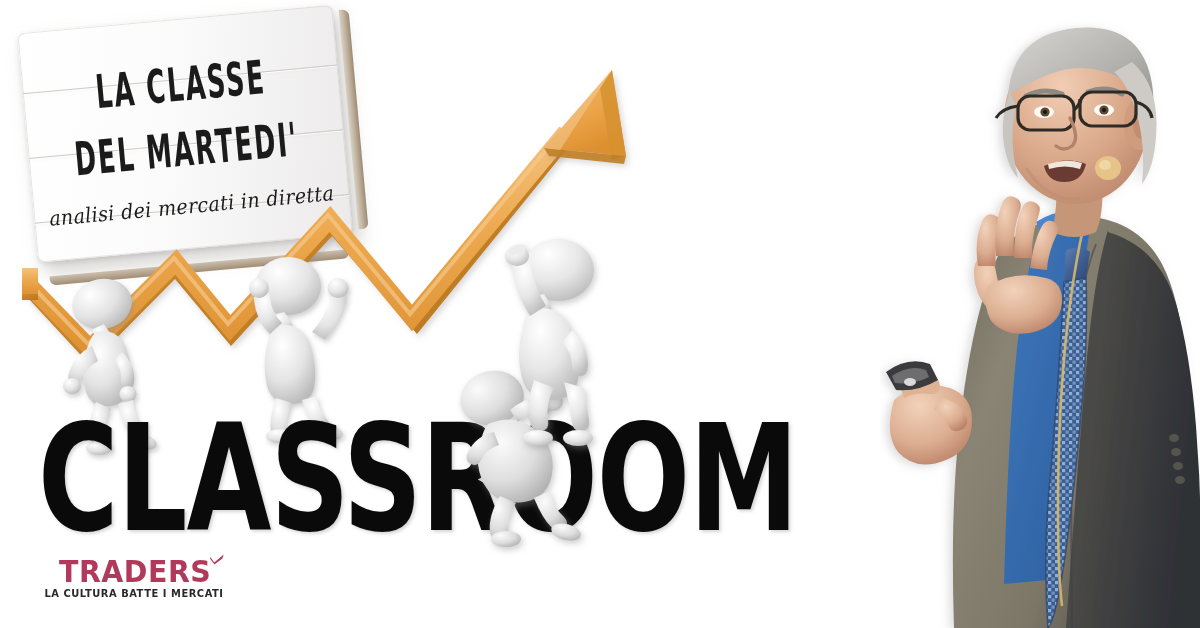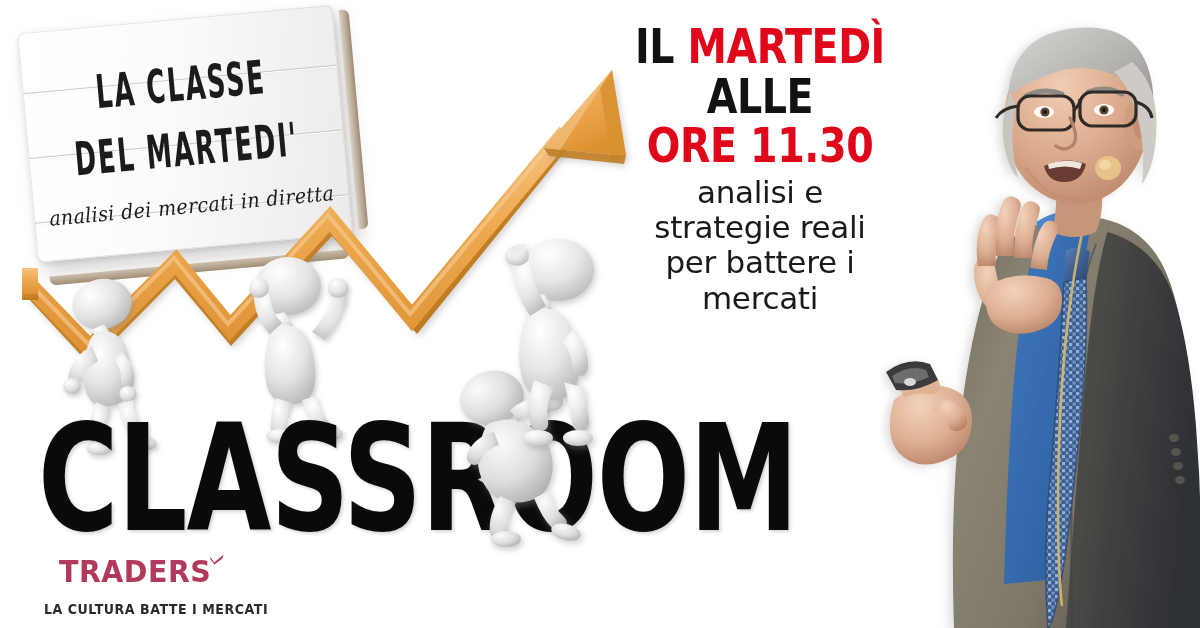--- a/index.html
+++ b/index.html
@@ -124,24 +124,24 @@
     position:relative;
     display:inline-block;
   }
   .traders-tick{
     position:absolute; right:-13px; top:-2px;
     width:14px; height:11px;
   }
   .traders-tag{
     font-family:"DejaVu Sans Condensed","Liberation Sans Narrow","Liberation Sans", sans-serif;
     font-weight:700;
-    font-size:14px;
+    font-size:11px;
     color:#2a2a2a;
     letter-spacing:.55px;
-    margin-top:15px;
+    margin-top:1px;
     white-space:nowrap;
     transform:scaleX(1.0);
     transform-origin:0 0;
   }
 
   
   .right-text{
     position:absolute; left:610px; top:22px;
     width:300px;
     text-align:center;
@@ -381,36 +381,20 @@
   <div class="traders-logo">
     <div class="traders-word">
       <span>TRADERS</span>
       <svg class="traders-tick" viewBox="0 0 14 11" aria-hidden="true">
         <path d="M0.5 3.2 L4.2 8.6 L13.5 0.6 L12.2 4.6 L4.4 10.6 L0 4.4 Z" fill="#B13A5C"></path>
       </svg>
     </div>
     <div class="traders-tag">LA CULTURA BATTE I MERCATI</div>
   </div>
 
-  <div class="right-text">
-    <div class="rt-heading">
-      <div>
-        <span class="blk">IL</span>
-        <span class="red">MARTEDÌ</span>
-      </div>
-      <div class="blk">ALLE</div>
-      <div class="red">ORE 11.30</div>
-    </div>
-    <div class="rt-sub">
-      <div>analisi e</div>
-      <div>strategie reali</div>
-      <div>per battere i</div>
-      <div>mercati</div>
-    </div>
-  </div>
 
   <div class="speaker">
     <svg viewBox="0 0 320 628" aria-hidden="true">
       <defs>
         <linearGradient id="jacket" x1="0" y1="0" x2="1" y2="0.6">
           <stop offset="0%" stop-color="#6e6a5c"></stop>
           <stop offset="30%" stop-color="#8a8474"></stop>
           <stop offset="65%" stop-color="#7d7768"></stop>
           <stop offset="100%" stop-color="#4c4a45"></stop>
         </linearGradient>

